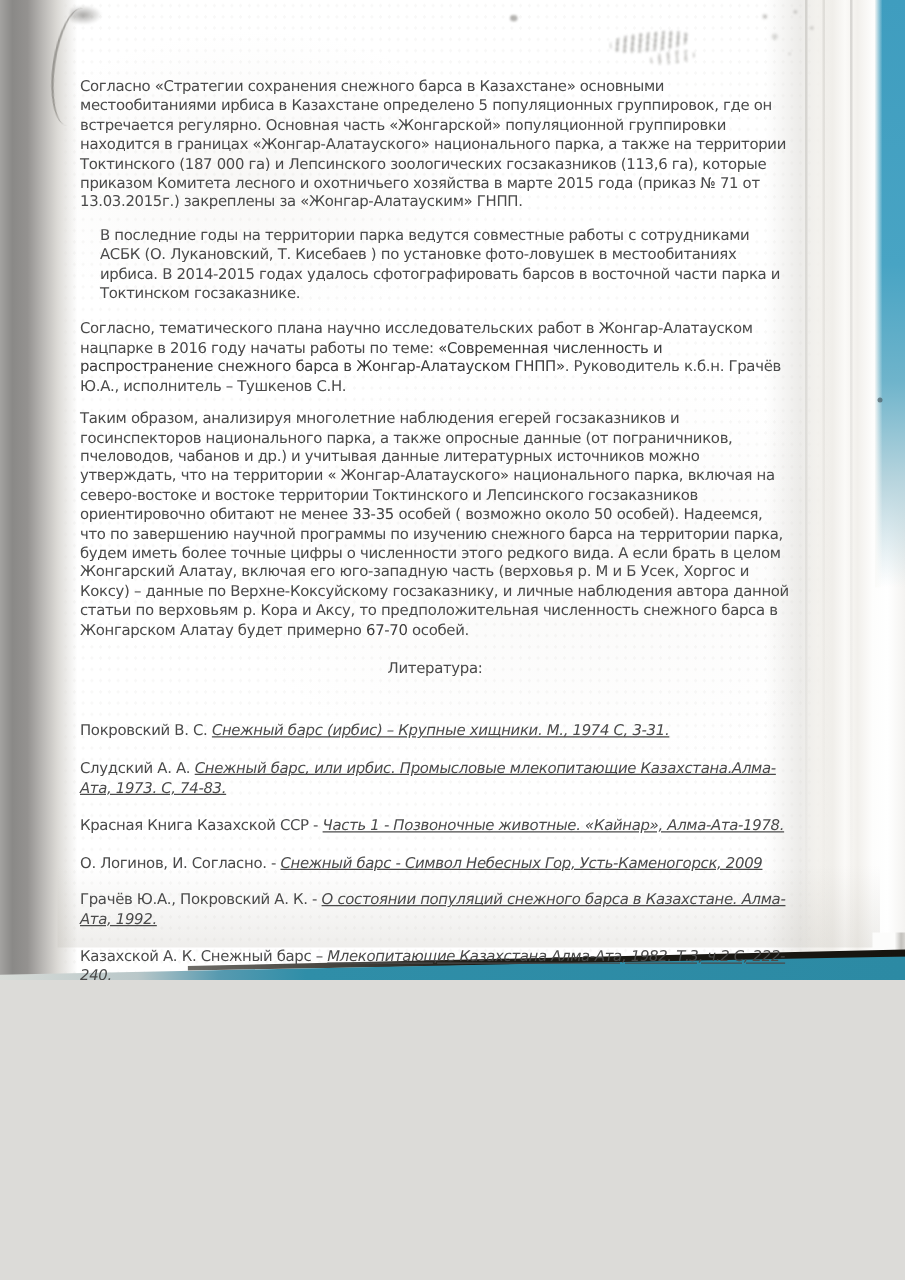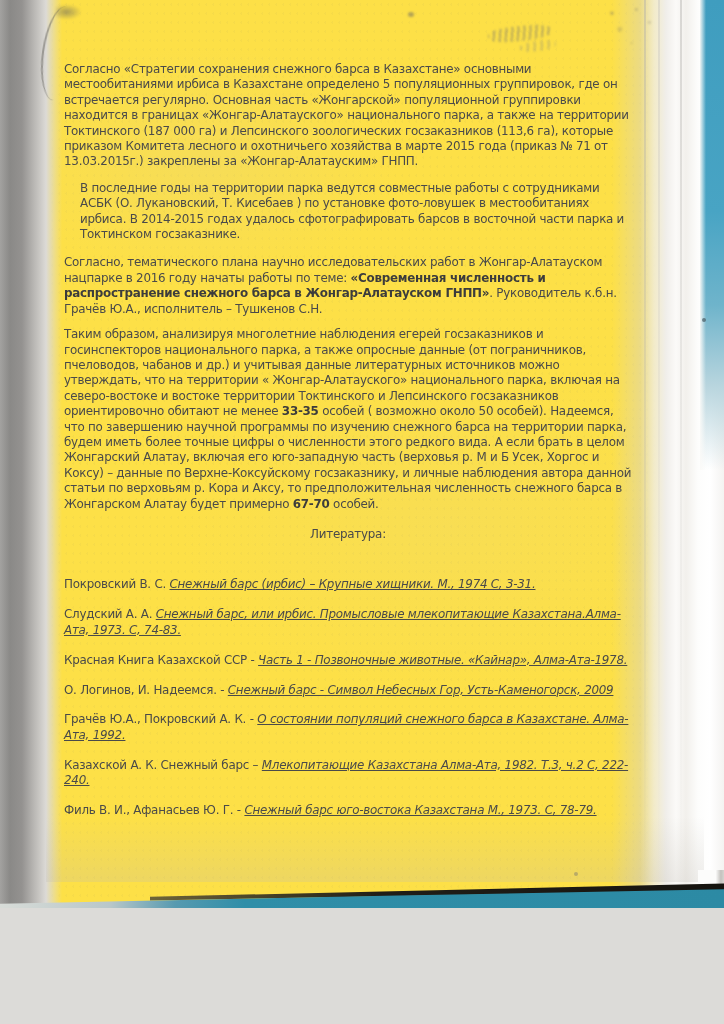--- a/index.html
+++ b/index.html
@@ -1,20 +1,20 @@
 <!DOCTYPE html>
 <html lang="ru"><head>
 <meta charset="utf-8">
 <style>
   html,body{margin:0;padding:0;background:#dcdbd8;}
   .scan{
     position:relative;
-    width:724px;height:908px;
+    width:724px;height:784px;
     overflow:hidden;
-    background:#fde047;
+    background:#ffffff;
     font-family:"DejaVu Sans","Liberation Sans",sans-serif;
   }
   
   .noise{
     position:absolute;inset:0;
     background-image:
       radial-gradient(ellipse 300px 180px at 28% 18%, rgba(205,200,190,.14), transparent 65%),
       radial-gradient(ellipse 420px 260px at 62% 58%, rgba(205,200,190,.10), transparent 65%),
       radial-gradient(rgba(120,115,105,.05) 1px, transparent 1px);
     background-size:auto,auto,7px 9px;
@@ -96,21 +96,21 @@
   .content{
     position:absolute;left:64px;top:62px;width:568px;
     color:#4a4a4a;
     font-size:11.9px;line-height:15.4px;letter-spacing:-0.25px;
     text-align:left;
   }
   .para{margin:0 0 11px 0;}
   .para:nth-child(2){margin-bottom:13px;margin-left:16px;}
   .para:nth-child(3){margin-bottom:10px;}
   .para:nth-child(4){margin-bottom:15px;}
-  .b{font-weight:bold;color:#3c3c3c;}
+  .b{font-weight:normal;color:#3c3c3c;}
   .i{font-style:italic;text-decoration:underline;}
   .lit-heading{text-align:center;margin:14px 0 35px 0;color:#4a4a4a;}
   .ref{margin:0 0 14.5px 0;}
 </style>
 </head>
 <body>
 
 <div class="scan">
   <div class="noise"></div>
   <div class="binding"></div>
@@ -138,19 +138,19 @@
         <div class="para"><span>Согласно «Стратегии сохранения снежного барса в Казахстане» основными местообитаниями ирбиса в Казахстане определено 5 популяционных группировок, где он встречается регулярно. Основная часть «Жонгарской» популяционной группировки находится в границах «Жонгар-Алатауского» национального парка, а также на территории Токтинского (187 000 га) и Лепсинского зоологических госзаказников (113,6 га), которые приказом Комитета лесного и охотничьего хозяйства в марте 2015 года (приказ № 71 от 13.03.2015г.) закреплены за «Жонгар-Алатауским» ГНПП.</span></div>
         <div class="para"><span>В последние годы на территории парка ведутся совместные работы с сотрудниками АСБК (О. Лукановский, Т. Кисебаев ) по установке фото-ловушек в местообитаниях ирбиса. В 2014-2015 годах удалось сфотографировать барсов в восточной части парка и Токтинском госзаказнике.</span></div>
         <div class="para"><span>Согласно, тематического плана научно исследовательских работ в Жонгар-Алатауском нацпарке в 2016 году начаты работы по теме: </span><span class="b">«Современная численность и распространение снежного барса в Жонгар-Алатауском ГНПП»</span><span>. Руководитель к.б.н. Грачёв Ю.А., исполнитель – Тушкенов С.Н.</span></div>
         <div class="para"><span>Таким образом, анализируя многолетние наблюдения егерей госзаказников и госинспекторов национального парка, а также опросные данные (от пограничников, пчеловодов, чабанов и др.) и учитывая данные литературных источников можно утверждать, что на территории « Жонгар-Алатауского» национального парка, включая на северо-востоке и востоке территории Токтинского и Лепсинского госзаказников ориентировочно обитают не менее </span><span class="b">33-35</span><span> особей ( возможно около 50 особей). Надеемся, что по завершению научной программы по изучению снежного барса на территории парка, будем иметь более точные цифры о численности этого редкого вида. А если брать в целом Жонгарский Алатау, включая его юго-западную часть (верховья р. М и Б Усек, Хоргос и Коксу) – данные по Верхне-Коксуйскому госзаказнику, и личные наблюдения автора данной статьи по верховьям р. Кора и Аксу, то предположительная численность снежного барса в Жонгарском Алатау будет примерно </span><span class="b">67-70</span><span> особей.</span></div>
       </div>
     <div class="lit-heading">Литература:</div>
     <div>
         <div class="ref"><span>Покровский В. С. </span><span class="i">Снежный барс (ирбис) – Крупные хищники. М., 1974 С, 3-31.</span></div>
         <div class="ref"><span>Слудский А. А. </span><span class="i">Снежный барс, или ирбис. Промысловые млекопитающие Казахстана.Алма-Ата, 1973. С, 74-83.</span></div>
         <div class="ref"><span>Красная Книга Казахской ССР - </span><span class="i">Часть 1 - Позвоночные животные. «Кайнар», Алма-Ата-1978.</span></div>
-        <div class="ref"><span>О. Логинов, И. Надеемся. - </span><span class="i">Снежный барс - Символ Небесных Гор, Усть-Каменогорск, 2009</span></div>
+        <div class="ref"><span>О. Логинов, И. Согласно. - </span><span class="i">Снежный барс - Символ Небесных Гор, Усть-Каменогорск, 2009</span></div>
         <div class="ref"><span>Грачёв Ю.А., Покровский А. К.  - </span><span class="i">О состоянии популяций снежного барса в Казахстане. Алма-Ата, 1992.</span></div>
         <div class="ref"><span>Казахской А. К. Снежный барс – </span><span class="i">Млекопитающие Казахстана Алма-Ата, 1982. Т.3, ч.2 С, 222-240.</span></div>
         <div class="ref"><span>Филь В. И., Афанасьев Ю. Г. - </span><span class="i">Снежный барс юго-востока Казахстана М., 1973. С, 78-79.</span></div>
       </div>
   </div>
 </div>
 
 </body></html>

